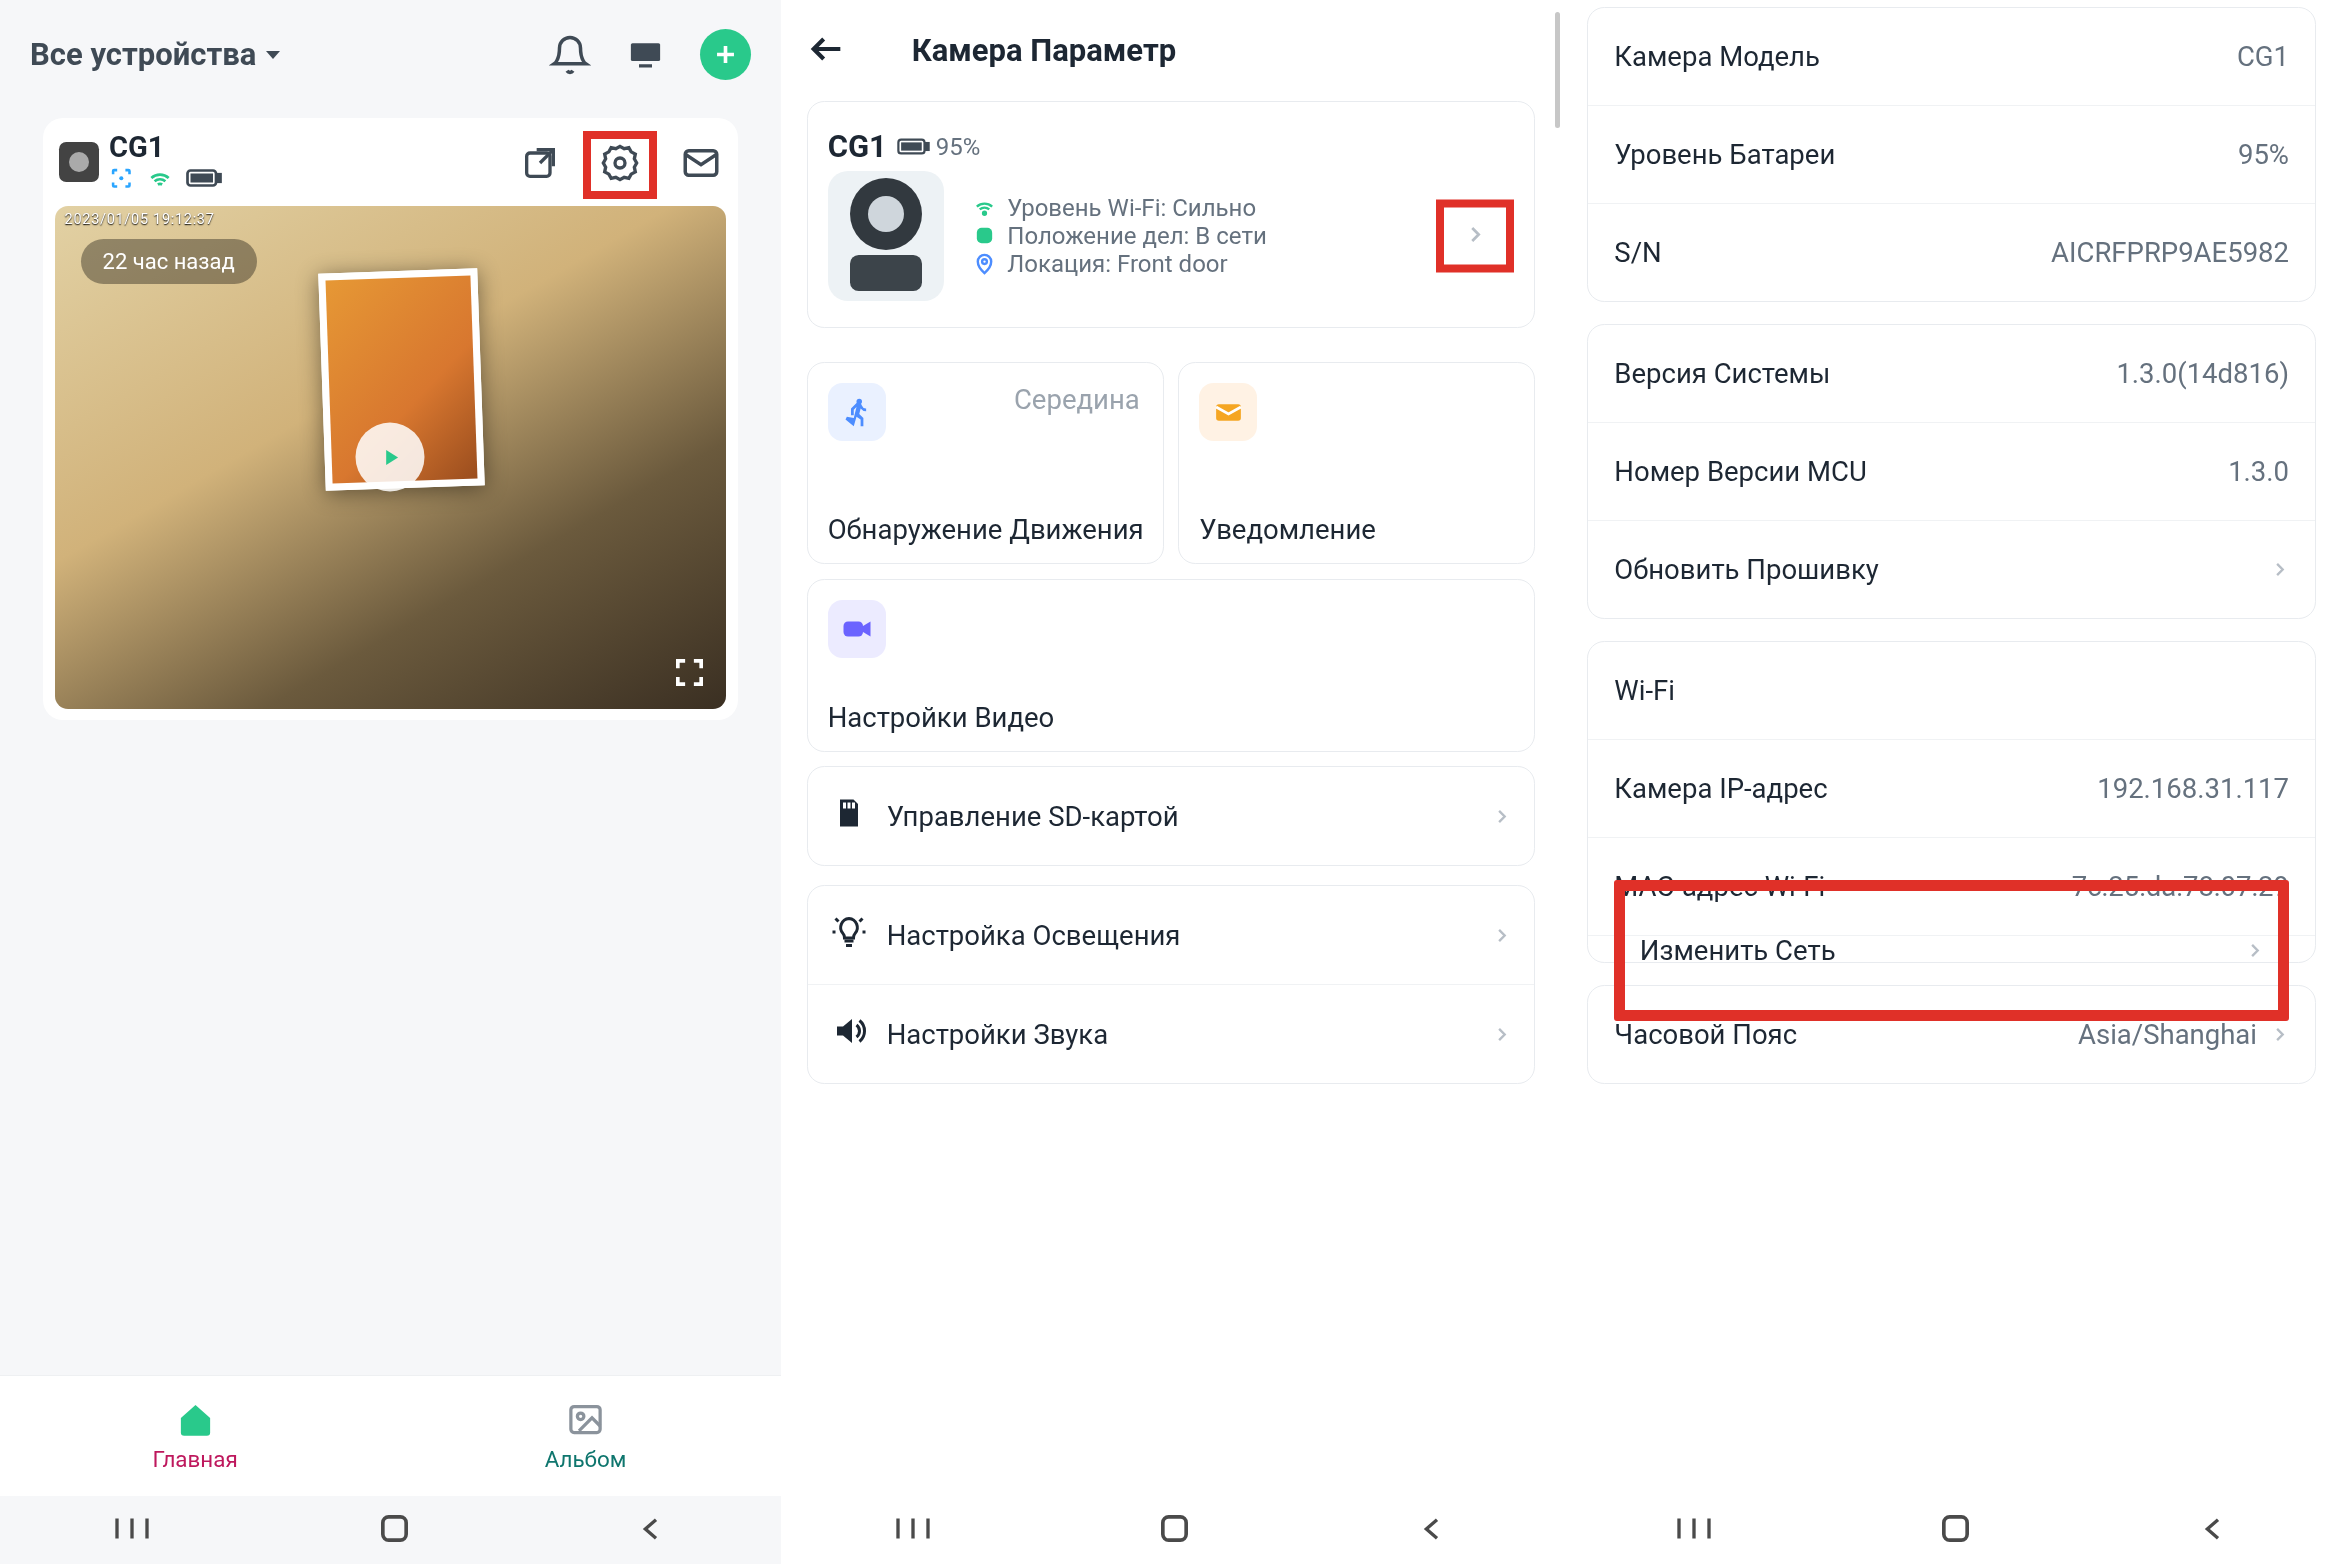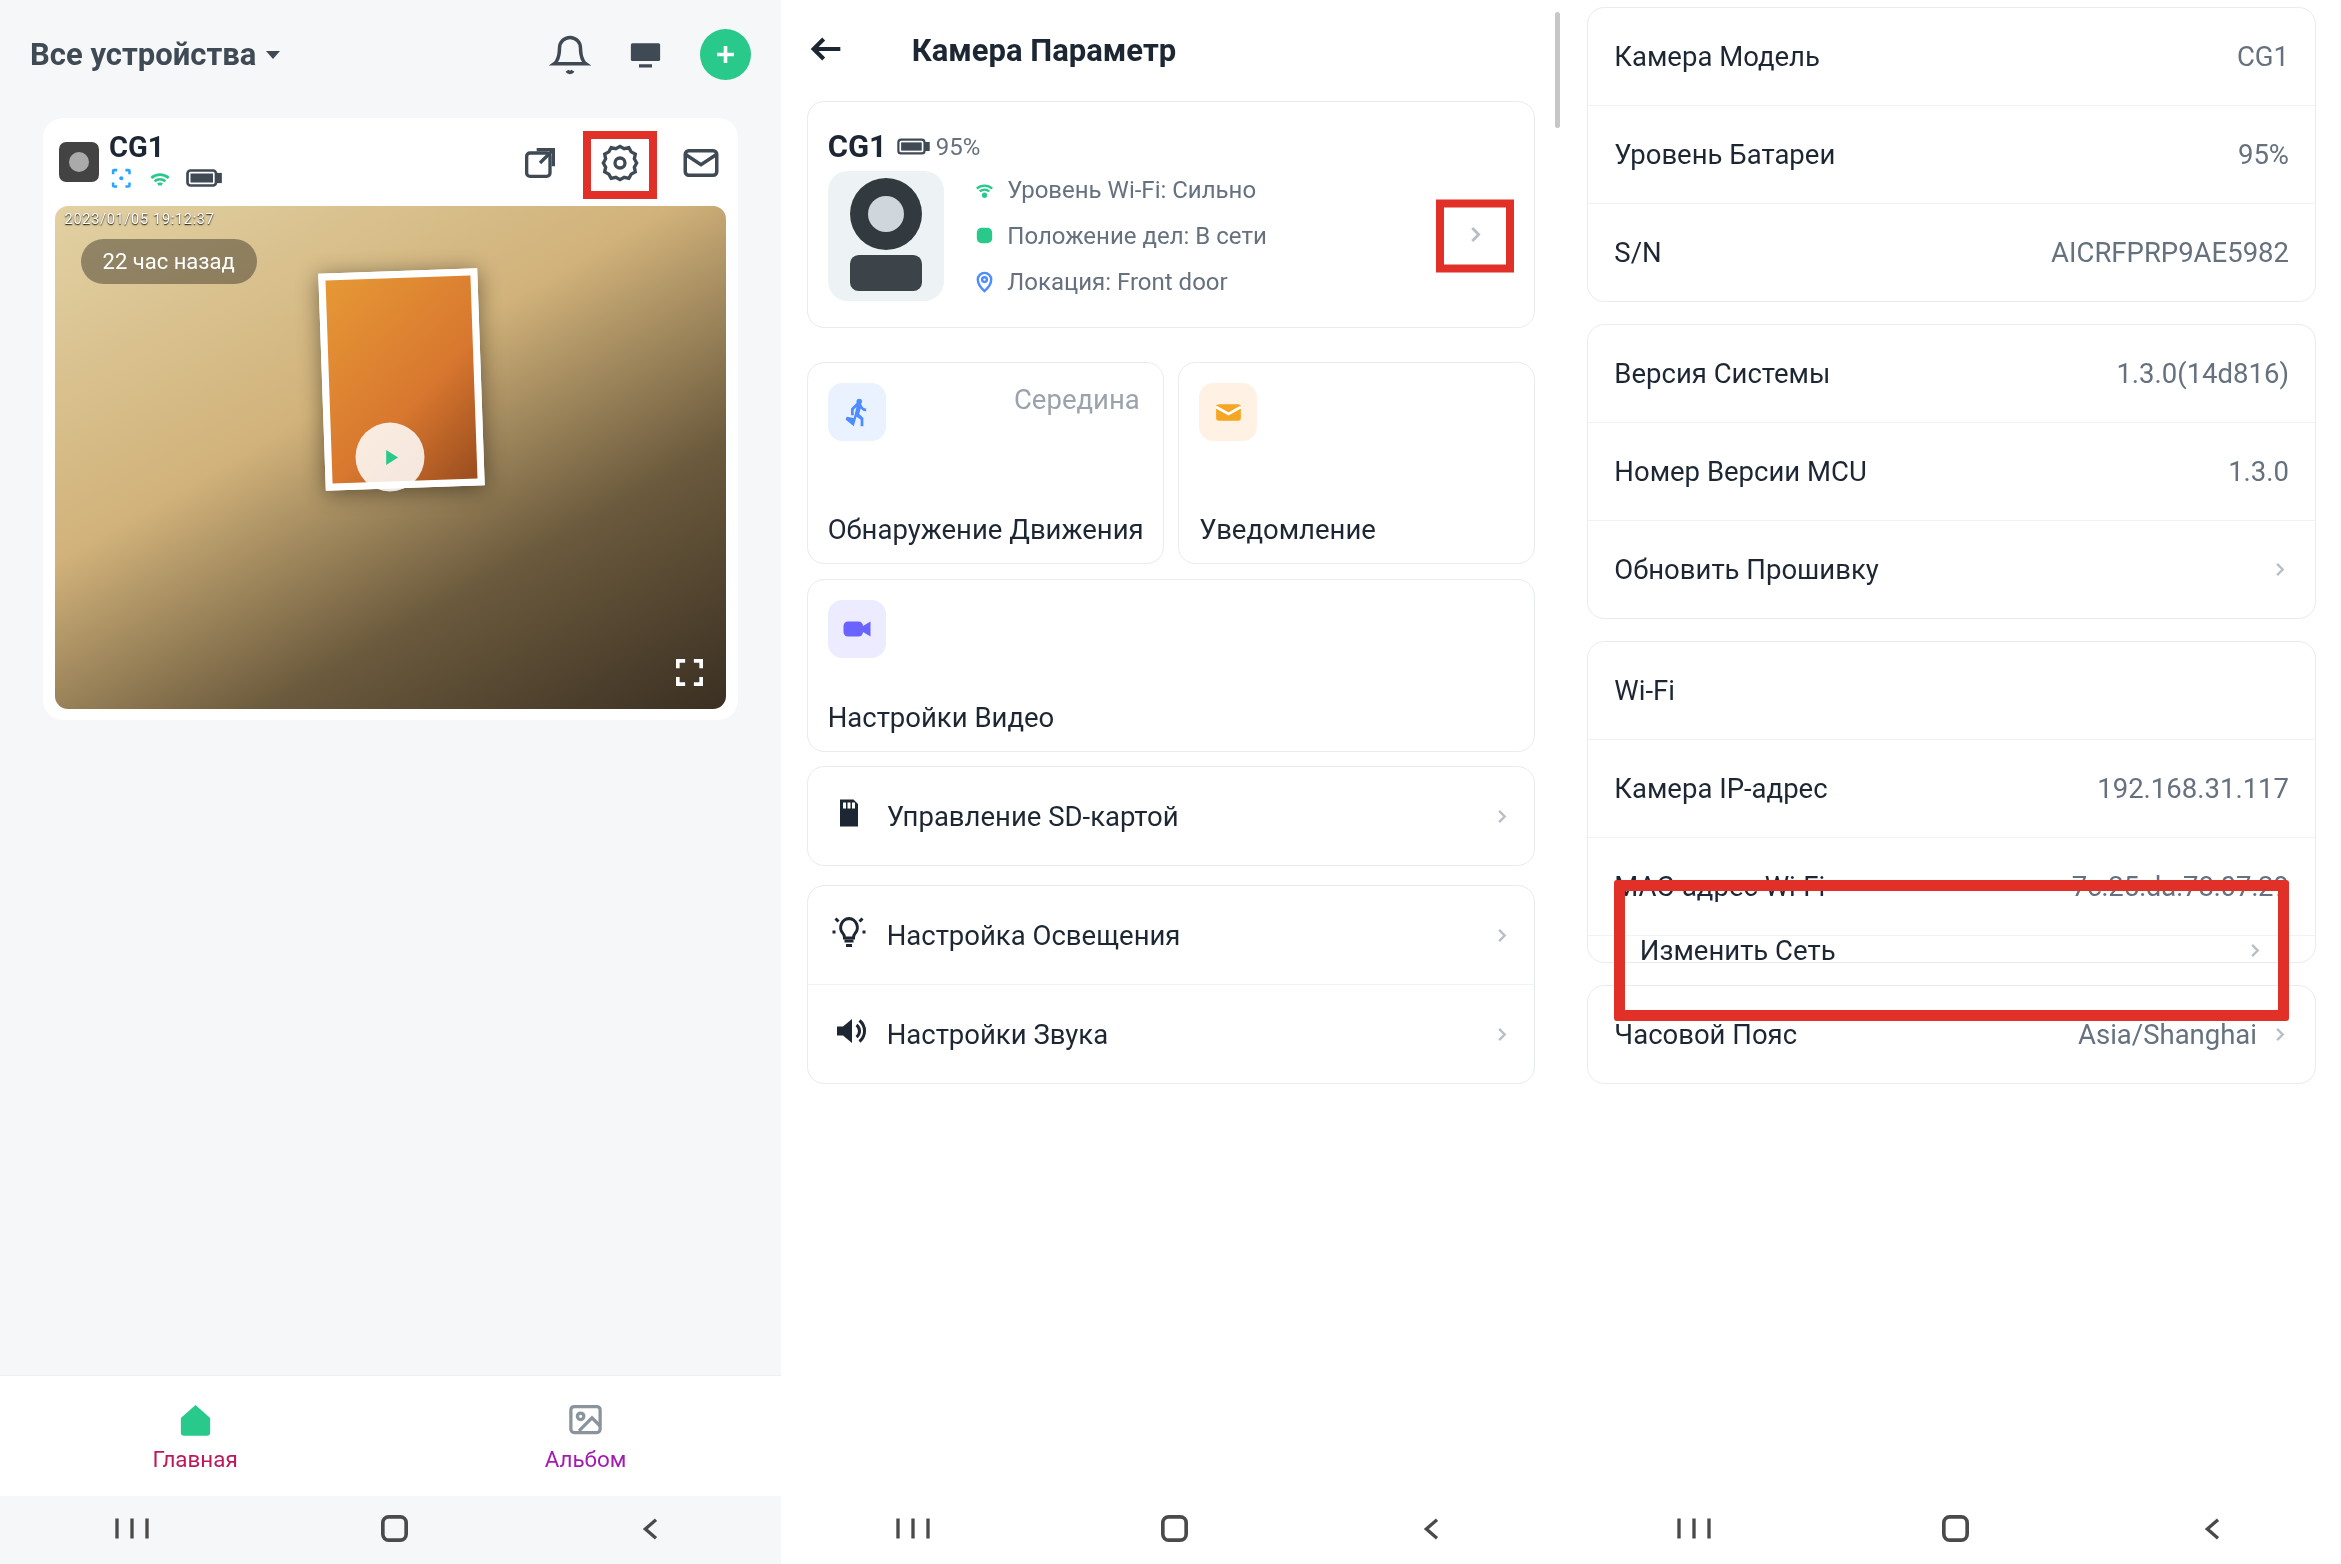--- a/index.html
+++ b/index.html
@@ -137,21 +137,21 @@
   .s1-spacer { flex:1; }
   .tabbar {
     background:#fff;
     height:121px;
     display:flex;
     border-top:0.7px solid #eef0f2;
   }
   .tab {
     flex:1; display:flex; flex-direction:column;
     align-items:center; justify-content:center; gap:7.2px;
-    font-size:22.4px; color:#a21caf;
+    font-size:22.4px; color:#0f766e;
   }
   .tab.active { color:#be185d; }
 
   .nav-bar {
     height:68px;
     display:flex; align-items:center; justify-content:space-around;
   }
 
   
   .s2-head {
@@ -179,21 +179,21 @@
     content:""; position:absolute; left:22px; top:7.2px;
     width:72px; height:72px; border-radius:50%;
     background:#32393f;
   }
   .cam-big::after{
     content:""; position:absolute; left:40px; top:25px;
     width:36px; height:36px; border-radius:50%;
     background:#cfd6dc;
   }
   .cam-base{ position:absolute; bottom:10px; left:22px; width:72px; height:36px; background:#3c444a; border-radius:8.7px; }
-  .info-rows { display:flex; flex-direction:column; gap:18px; font-size:24px; color:#65717e; }
+  .info-rows { display:flex; flex-direction:column; font-size:24px; color:#65717e; }
   .info-rows .row { display:flex; align-items:center; gap:11.6px; }
   .chev-box { position:absolute; right:0; top:50%; transform:translateY(-50%); }
   .red-box2 { border:8.7px solid #e03028; padding:16px 20px; }
 
   .grid-cards { display:flex; gap:14.5px; margin-bottom:14.5px; }
   .gcard {
     flex:1;
     border:1.4px solid #e8ebef; border-radius:17.3px;
     padding:20px 20px 20px 20px;
     position:relative;

